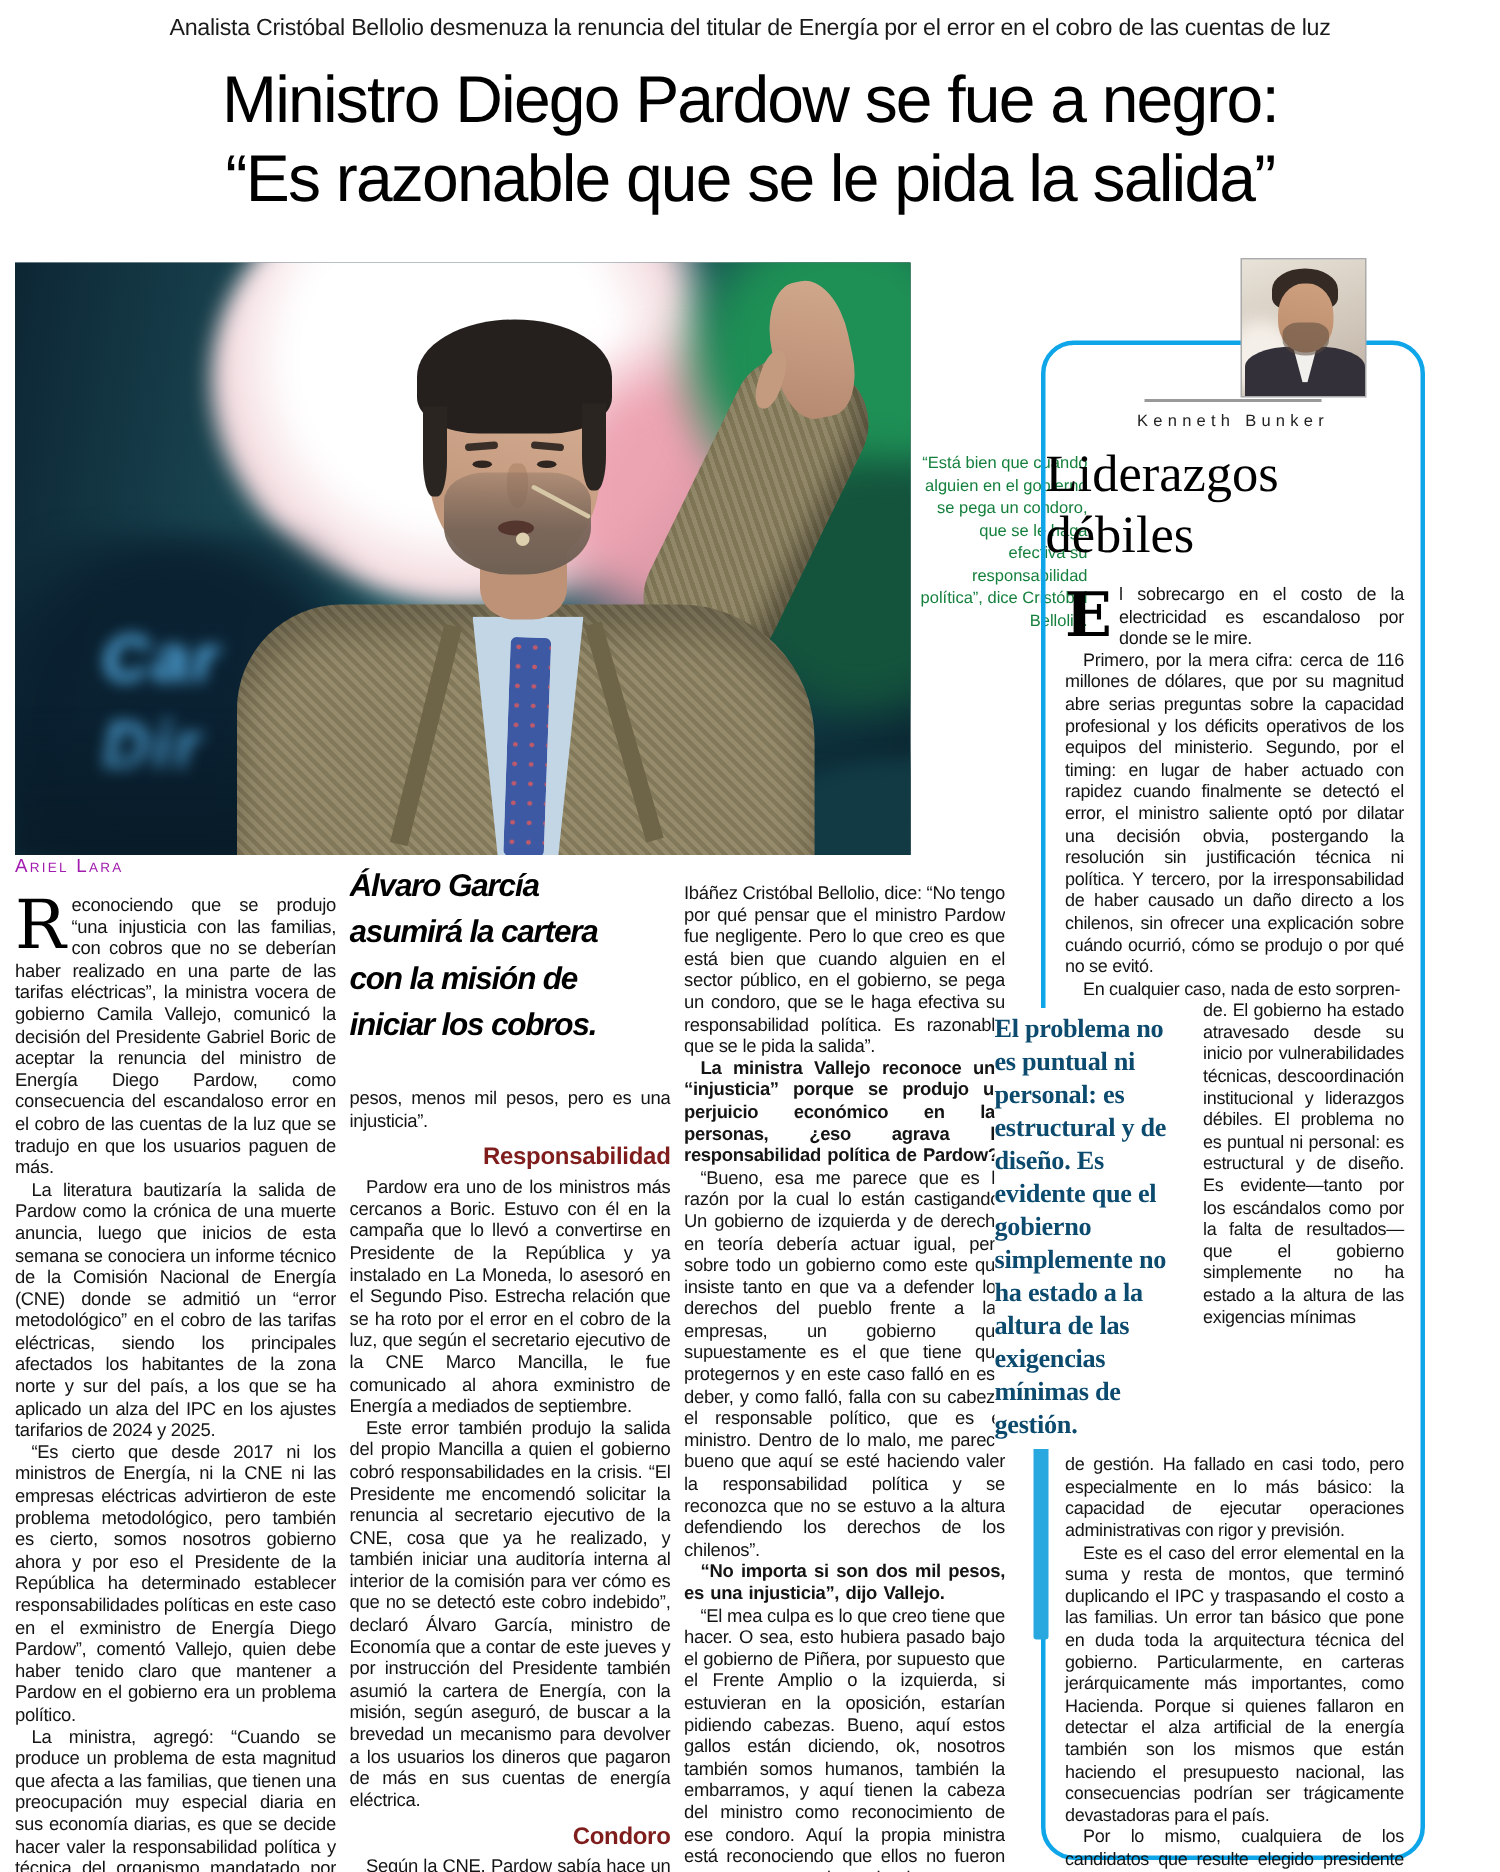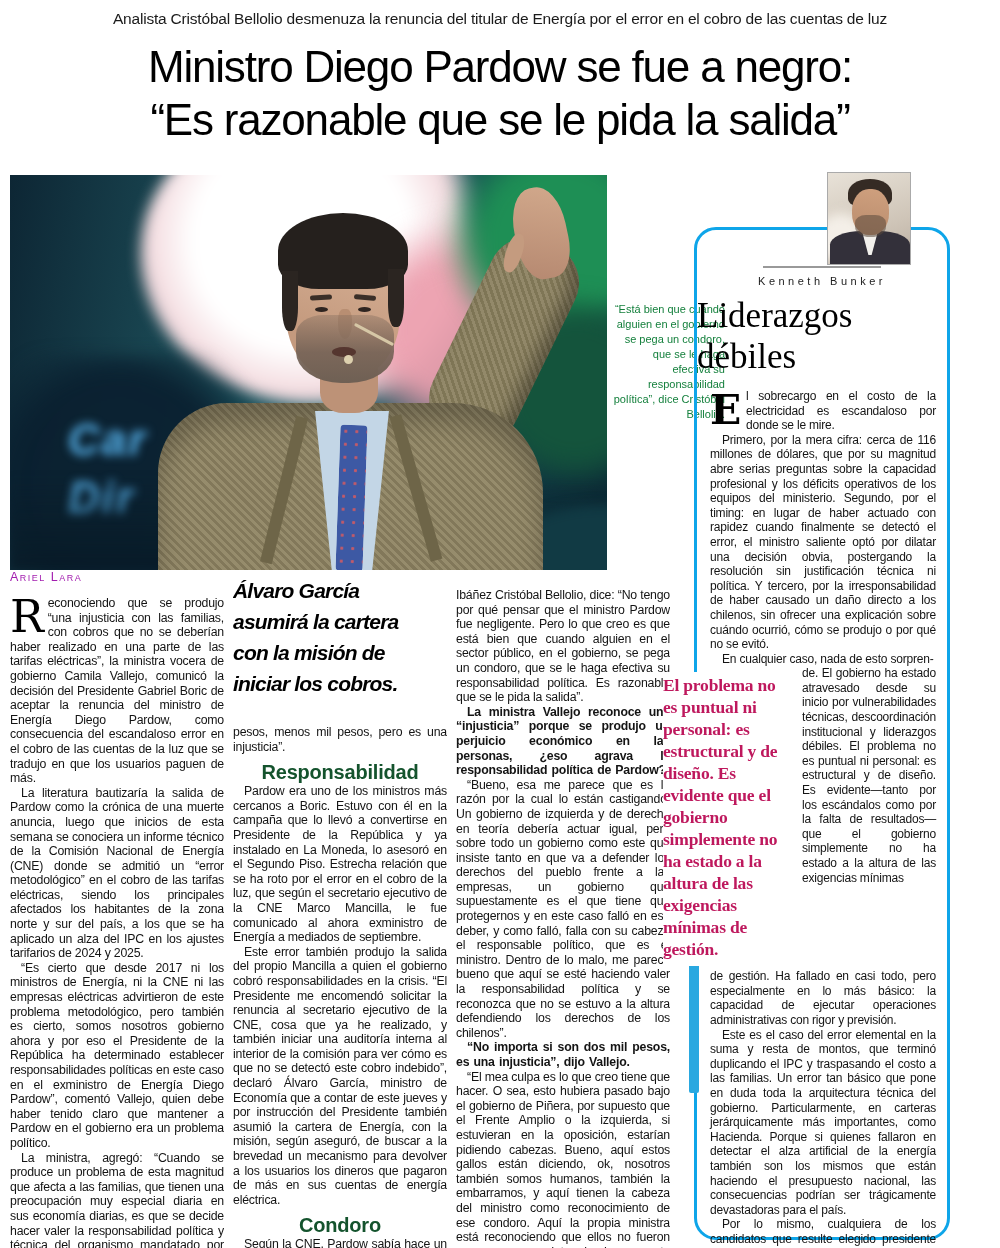--- a/index.html
+++ b/index.html
@@ -88,22 +88,22 @@
   .col p{margin:0;}
   .col p.ind{text-indent:11px;}
   .col1{left:10px;top:596px;height:652px;}
   .col2{left:233px;top:575px;height:673px;}
   .col3{left:456px;top:588px;height:660px;}
   .dropcap{float:left;font-family:"DejaVu Serif","Liberation Serif",serif;
      font-size:45px;line-height:38px;padding:2px 4px 0 0;color:#000;}
   .col2-head{font-weight:bold;font-size:21px;line-height:31px;letter-spacing:-0.8px;
      color:#000;text-align:left;margin:0 0 26px 0;font-style:italic;}
   .col2-head span{display:block;}
-  .subhead{font-weight:bold;font-size:20px;line-height:18px;color:#14532d;
-     text-align:center;margin:9px 0 3px 0;letter-spacing:-0.2px;}
+  .subhead{font-weight:bold;font-size:16px;line-height:18px;color:#7f1d1d;
+     text-align:right;margin:9px 0 3px 0;letter-spacing:-0.2px;}
   .boldp{font-weight:bold;word-spacing:1px;}
 
   
   .op-portrait{position:absolute;left:827px;top:172px;width:82px;height:91px;
      border:1px solid #aaa;background:linear-gradient(160deg,#e8e2d8,#cfc5b8 60%,#b9ada0);
      overflow:hidden;z-index:3;}
   .op-portrait .l{position:absolute;}
   .kp-blob{left:-12px;top:40px;width:50px;height:50px;background:#f4efe8;border-radius:50%;filter:blur(6px);}
   .kp-hair{left:20px;top:6px;width:44px;height:28px;border-radius:50% 50% 30% 30%;background:#352b24;}
   .kp-face{left:24px;top:16px;width:37px;height:46px;border-radius:46%;
@@ -124,21 +124,21 @@
   .op-title span{display:block;}
   .op-body{padding:0 11px 0 13px;text-align:justify;font-size:12px;line-height:14.6px;
      letter-spacing:-0.2px;color:#141414;}
   .op-body p{margin:0;}
   .op-body p.ind{text-indent:12px;}
   .op-dropcap{float:left;font-family:"DejaVu Serif","Liberation Serif",serif;font-weight:bold;
      font-size:41px;line-height:36px;padding:3px 5px 0 0;color:#000;}
   .op-inset{float:left;width:128px;margin:6px 11px 3px -47px;background:#fff;
      position:relative;z-index:2;padding:2px 0 6px 0;
      font-family:"Liberation Serif","DejaVu Serif",serif;font-weight:bold;
-     font-size:17.5px;line-height:22px;text-align:left;color:#be185d;}
+     font-size:17.5px;line-height:22px;text-align:left;color:#0c4a6e;}
   .op-clear{clear:both;}
   .op-bar{position:absolute;left:-8px;top:622px;width:10px;height:205px;
      background:#29a8e0;border-radius:2px;}
 </style>
 </head>
 <body>
 
 <div class="page">
 
   <div class="kicker">Analista Cristóbal Bellolio desmenuza la renuncia del titular de Energía por el error en el cobro de las cuentas de luz</div>

